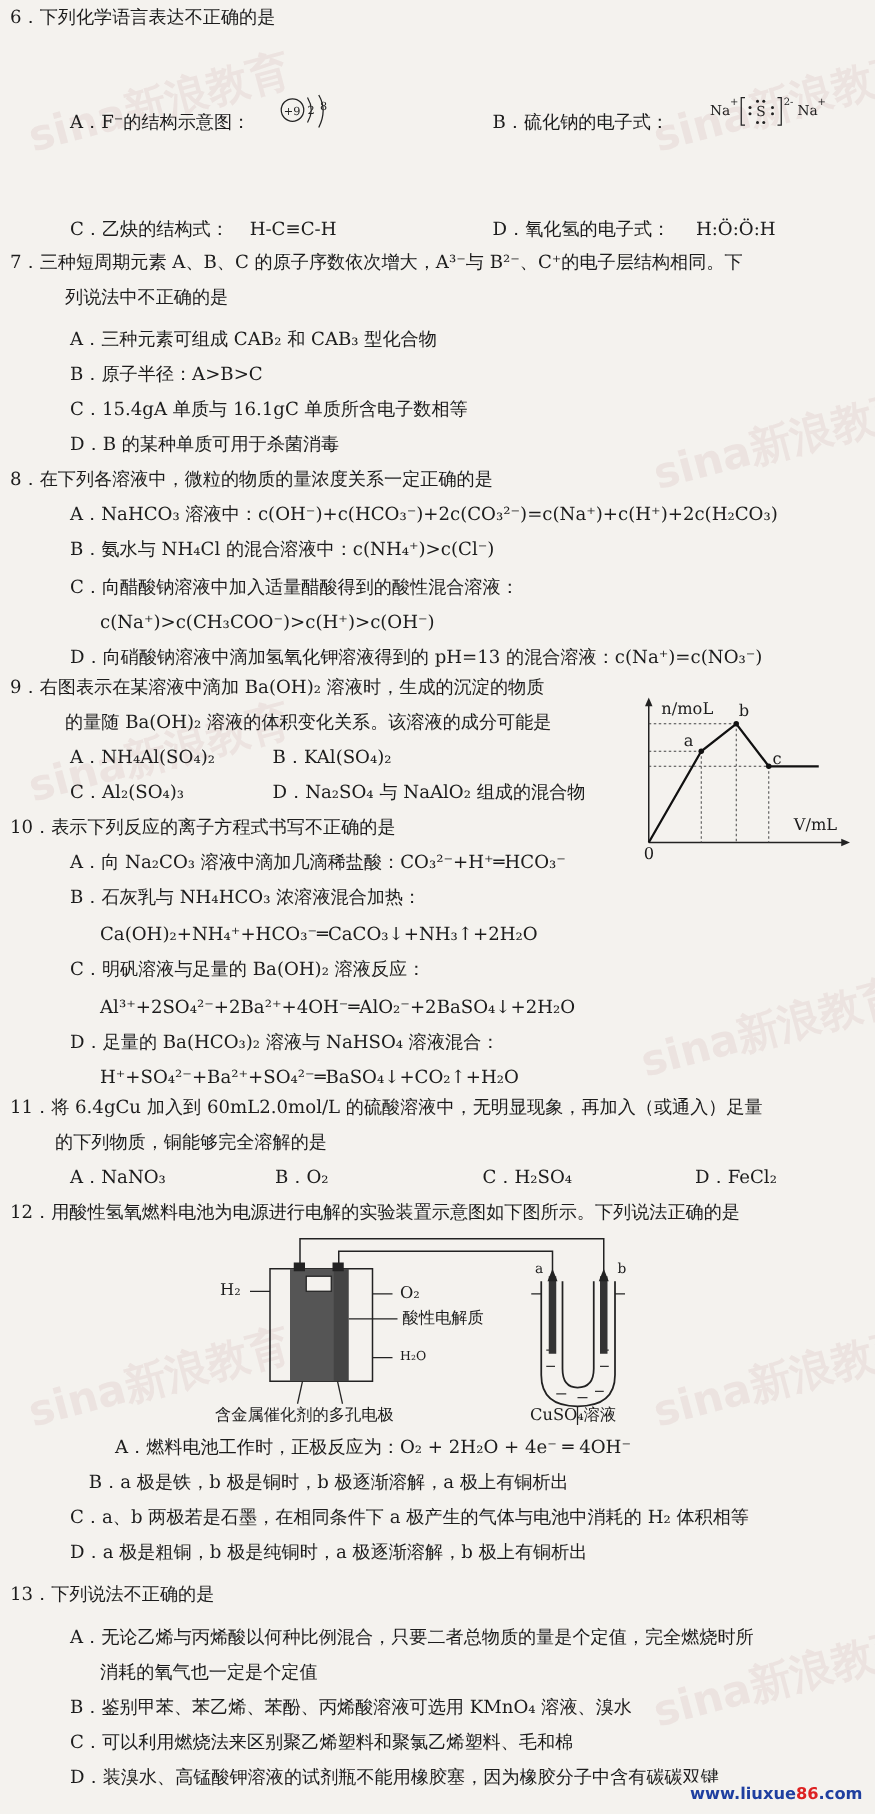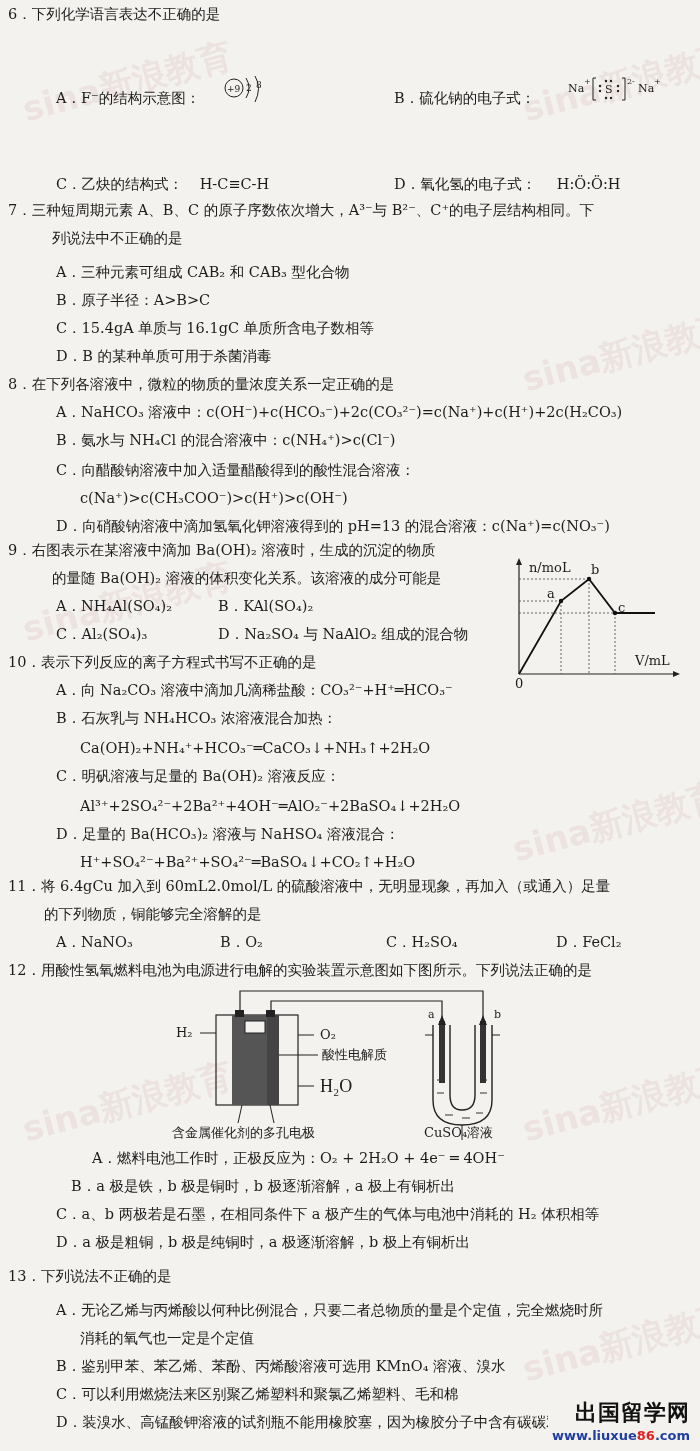--- a/index.html
+++ b/index.html
@@ -191,35 +191,34 @@
 
     <rect x="289" y="36" width="6" height="62" fill="#333"></rect>
     <rect x="330" y="36" width="6" height="62" fill="#333"></rect>
     <polygon points="288,40 292,30 296,40" fill="#222"></polygon>
     <polygon points="329,40 333,30 337,40" fill="#222"></polygon>
     <line x1="312" y1="140" x2="312" y2="155" stroke="#222"></line>
   </svg>
   <div class="ln" style="left:26px;top:38px;font-size:13px;">H₂</div>
   <div class="ln" style="left:170px;top:40px;font-size:13px;">O₂</div>
   <div class="ln" style="left:172px;top:60px;font-size:13px;">酸性电解质</div>
-  <div class="ln" style="left:170px;top:91px;font-size:18px;font-family:Liberation Serif, serif;">H₂O</div>
+  <div class="ln" style="left:170px;top:91px;font-size:10px;">H₂O</div>
   <div class="ln" style="left:22px;top:138px;font-size:13px;">含金属催化剂的多孔电极</div>
   <div class="ln" style="left:278px;top:20px;font-size:11px;">a</div>
   <div class="ln" style="left:344px;top:20px;font-size:11px;">b</div>
   <div class="ln" style="left:274px;top:138px;font-size:13px;">CuSO₄溶液</div>
 </div>
 
 <div class="ln o" style="top:1148px;margin-left:36px;">A．燃料电池工作时，正极反应为：O₂ + 2H₂O + 4e⁻ ═ 4OH⁻</div>
 <div class="ln o" style="top:1176px;margin-left:15px;">B．a 极是铁，b 极是铜时，b 极逐渐溶解，a 极上有铜析出</div>
 <div class="ln o" style="top:1204px;">C．a、b 两极若是石墨，在相同条件下 a 极产生的气体与电池中消耗的 H₂ 体积相等</div>
 <div class="ln o" style="top:1232px;">D．a 极是粗铜，b 极是纯铜时，a 极逐渐溶解，b 极上有铜析出</div>
 
 <div class="ln q" style="top:1266px;">13．下列说法不正确的是</div>
 <div class="ln o" style="top:1300px;">A．无论乙烯与丙烯酸以何种比例混合，只要二者总物质的量是个定值，完全燃烧时所</div>
 <div class="ln o2" style="top:1328px;">消耗的氧气也一定是个定值</div>
 <div class="ln o" style="top:1356px;">B．鉴别甲苯、苯乙烯、苯酚、丙烯酸溶液可选用 KMnO₄ 溶液、溴水</div>
 <div class="ln o" style="top:1384px;">C．可以利用燃烧法来区别聚乙烯塑料和聚氯乙烯塑料、毛和棉</div>
 <div class="ln o" style="top:1412px;">D．装溴水、高锰酸钾溶液的试剂瓶不能用橡胶塞，因为橡胶分子中含有碳碳双键</div>
 
 <div class="footer-logo" style="background:#f4f2ee;padding:2px 4px;">
-  <div class="big">出国留学网</div>
   <div class="url"><span style="color:#1f3fa0">www.liuxue</span><span>86</span><span style="color:#1f3fa0">.com</span></div>
 </div>
 
 </body></html>

